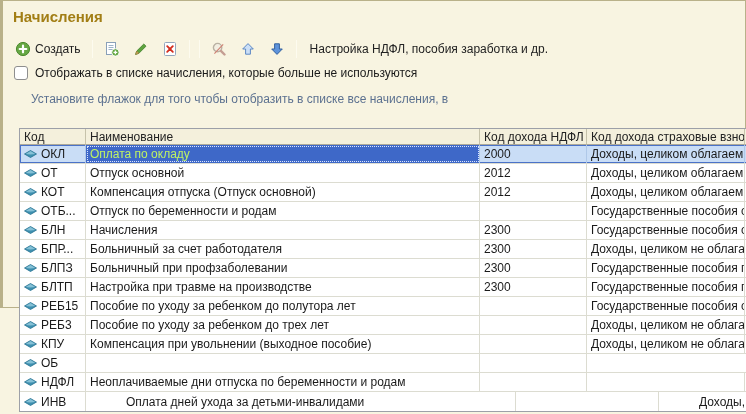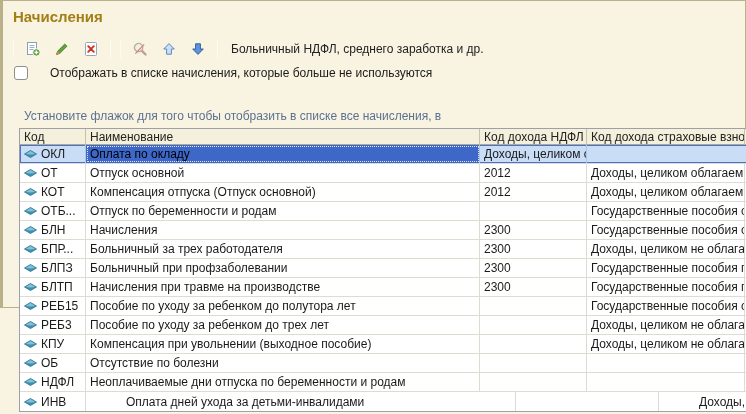--- a/index.html
+++ b/index.html
@@ -29,28 +29,28 @@
   }
   .tb-btn{
     display:flex; align-items:center; gap:4px; height:22px; padding:0 4px;
     background:transparent; border:none; font:inherit; cursor:default; color:#222;
   }
   .tb-icon{width:16px;height:16px;display:inline-flex;align-items:center;justify-content:center;}
   .tb-sep{width:1px;height:18px;background:#C3BEA1;border-right:1px solid #FDFBEF;margin:0 2px;}
   .tb-text-btn{padding:0 6px;}
   
   .check-row{
-    position:absolute; left:11px; top:65px; display:flex; align-items:center; gap:22px;
+    position:absolute; left:11px; top:65px; display:flex; align-items:center; gap:7px;
   }
   .checkbox{
     width:14px;height:14px;background:#FFFFFF;border:1px solid #8E8E8E;border-radius:3px;
   }
   
   .hint{
-    position:absolute; left:21px; top:90px; line-height:16px; color:var(--hint);margin-top:17px;
+    position:absolute; left:28px; top:90px; line-height:16px; color:var(--hint);
   }
   
   .tbl{
     position:absolute; left:8px; top:127px; width:732px;
     border:1px solid var(--tbl-border); background:#FFFFFF;margin-left:8px;
   }
   .tr{display:grid; grid-template-columns:66px 394px 107px 158px 1fr; height:19px;}
   .tr.thead{height:16px; background:var(--hdr-bg);}
   .td{
     display:flex; align-items:center; padding:0 4px; overflow:hidden;
@@ -58,32 +58,41 @@
   }
   .tr .td:last-child{border-right:none;}
   .thead .td{border-right:1px solid #C6C2AA; border-bottom:1px solid var(--hdr-line); color:#222;}
   .tbody .tr{border-bottom:1px solid var(--grid);}
   .tbody .tr:last-child{border-bottom:none;gap:36px;}
   .c-code{gap:4px;}
   .row-icon{flex:0 0 13px; display:inline-flex;}
   .tr.selected{background:var(--sel-row); box-shadow:inset 0 0 0 1px var(--sel-outline);}
   .tr.selected .td{border-right-color:#AFC8E8;}
   .tr.selected .c-name{
-    background:var(--sel-cell); color:#000000;
+    background:var(--sel-cell); color:#bef264;
     outline:1px dotted #D9E4FF; outline-offset:-2px;
   }
 </style>
 </head>
 <body>
 
 <div class="window">
 
   <div class="page-title">Начисления</div>
 
   <div class="toolbar">
+    <button class="tb-btn">
+      <span class="tb-icon">
+        <svg width="16" height="16" viewBox="0 0 16 16">
+            <circle cx="8" cy="8" r="6.6" fill="#67A744" stroke="#4C8A2F"></circle>
+            <path d="M8 4.7v6.6M4.7 8h6.6" stroke="#fff" stroke-width="2.2" stroke-linecap="round"></path>
+          </svg>
+      </span>
+      <span>Создать</span>
+    </button>
     <span class="tb-sep"></span>
     <button class="tb-btn">
       <span class="tb-icon">
         <svg width="16" height="16" viewBox="0 0 16 16">
             <rect x="2.5" y="1.5" width="9" height="12" fill="#fff" stroke="#8AA0B8"></rect>
             <path d="M4.5 4.5h5M4.5 6.5h5M4.5 8.5h5" stroke="#9DB2C8"></path>
             <circle cx="11.4" cy="11.4" r="3.7" fill="#62A63F" stroke="#fff" stroke-width="0.9"></circle>
             <path d="M11.4 9.5v3.8M9.5 11.4h3.8" stroke="#fff" stroke-width="1.4"></path>
           </svg>
       </span>
@@ -123,21 +132,21 @@
       </span>
     </button>
     <button class="tb-btn">
       <span class="tb-icon">
         <svg width="16" height="16" viewBox="0 0 16 16">
             <path d="M8 2.6 L13.3 8 L10.4 8 L10.4 13.2 L5.6 13.2 L5.6 8 L2.7 8 Z" fill="#5E93DB" stroke="#33619F" transform="rotate(180 8 8)"></path>
           </svg>
       </span>
     </button>
     <span class="tb-sep"></span>
-    <button class="tb-btn tb-text-btn">Больничный НДФЛ, среднего заработка и др.</button>
+    <button class="tb-btn tb-text-btn">Настройка НДФЛ, пособия заработка и др.</button>
   </div>
 
   <div class="check-row">
     <span class="checkbox"></span>
     <span>Отображать в списке начисления, которые больше не используются</span>
   </div>
 
   <div class="hint">
     <div>Установите флажок для того чтобы отобразить в списке все начисления, в</div>
   </div>
@@ -156,20 +165,21 @@
         <div class="td c-code">
             <span class="row-icon">
               <svg width="13" height="8" viewBox="0 0 13 8">
                 <polygon points="0.5,4 6.5,0.5 12.5,4 6.5,7.5" fill="#3E90B0" stroke="#23708F" stroke-width="0.8"></polygon>
                 <polygon points="1.6,4 6.5,1.1 11.4,4 6.5,4.6" fill="#85C1D6"></polygon>
               </svg>
             </span>
             <span>ОКЛ</span>
           </div>
         <div class="td c-name">Оплата по окладу</div>
+        <div class="td">2000</div>
         <div class="td">Доходы, целиком облагаемы...</div>
         <div class="td"></div>
       </div>
 
       <div class="tr">
         <div class="td c-code">
             <span class="row-icon">
               <svg width="13" height="8" viewBox="0 0 13 8">
                 <polygon points="0.5,4 6.5,0.5 12.5,4 6.5,7.5" fill="#3E90B0" stroke="#23708F" stroke-width="0.8"></polygon>
                 <polygon points="1.6,4 6.5,1.1 11.4,4 6.5,4.6" fill="#85C1D6"></polygon>
@@ -234,21 +244,21 @@
       <div class="tr">
         <div class="td c-code">
             <span class="row-icon">
               <svg width="13" height="8" viewBox="0 0 13 8">
                 <polygon points="0.5,4 6.5,0.5 12.5,4 6.5,7.5" fill="#3E90B0" stroke="#23708F" stroke-width="0.8"></polygon>
                 <polygon points="1.6,4 6.5,1.1 11.4,4 6.5,4.6" fill="#85C1D6"></polygon>
               </svg>
             </span>
             <span>БПР...</span>
           </div>
-        <div class="td c-name">Больничный за трех работодателя</div>
+        <div class="td c-name">Больничный за счет работодателя</div>
         <div class="td">2300</div>
         <div class="td">Доходы, целиком не облагае...</div>
         <div class="td"></div>
       </div>
 
       <div class="tr">
         <div class="td c-code">
             <span class="row-icon">
               <svg width="13" height="8" viewBox="0 0 13 8">
                 <polygon points="0.5,4 6.5,0.5 12.5,4 6.5,7.5" fill="#3E90B0" stroke="#23708F" stroke-width="0.8"></polygon>
@@ -266,21 +276,21 @@
       <div class="tr">
         <div class="td c-code">
             <span class="row-icon">
               <svg width="13" height="8" viewBox="0 0 13 8">
                 <polygon points="0.5,4 6.5,0.5 12.5,4 6.5,7.5" fill="#3E90B0" stroke="#23708F" stroke-width="0.8"></polygon>
                 <polygon points="1.6,4 6.5,1.1 11.4,4 6.5,4.6" fill="#85C1D6"></polygon>
               </svg>
             </span>
             <span>БЛТП</span>
           </div>
-        <div class="td c-name">Начисления при травме на производстве</div>
+        <div class="td c-name">Настройка при травме на производстве</div>
         <div class="td">2300</div>
         <div class="td">Государственные пособия по...</div>
         <div class="td"></div>
       </div>
 
       <div class="tr">
         <div class="td c-code">
             <span class="row-icon">
               <svg width="13" height="8" viewBox="0 0 13 8">
                 <polygon points="0.5,4 6.5,0.5 12.5,4 6.5,7.5" fill="#3E90B0" stroke="#23708F" stroke-width="0.8"></polygon>
@@ -330,21 +340,20 @@
       <div class="tr">
         <div class="td c-code">
             <span class="row-icon">
               <svg width="13" height="8" viewBox="0 0 13 8">
                 <polygon points="0.5,4 6.5,0.5 12.5,4 6.5,7.5" fill="#3E90B0" stroke="#23708F" stroke-width="0.8"></polygon>
                 <polygon points="1.6,4 6.5,1.1 11.4,4 6.5,4.6" fill="#85C1D6"></polygon>
               </svg>
             </span>
             <span>ОБ</span>
           </div>
-        <div class="td c-name">Отсутствие по болезни</div>
         <div class="td"></div>
         <div class="td"></div>
         <div class="td"></div>
       </div>
 
       <div class="tr">
         <div class="td c-code">
             <span class="row-icon">
               <svg width="13" height="8" viewBox="0 0 13 8">
                 <polygon points="0.5,4 6.5,0.5 12.5,4 6.5,7.5" fill="#3E90B0" stroke="#23708F" stroke-width="0.8"></polygon>

